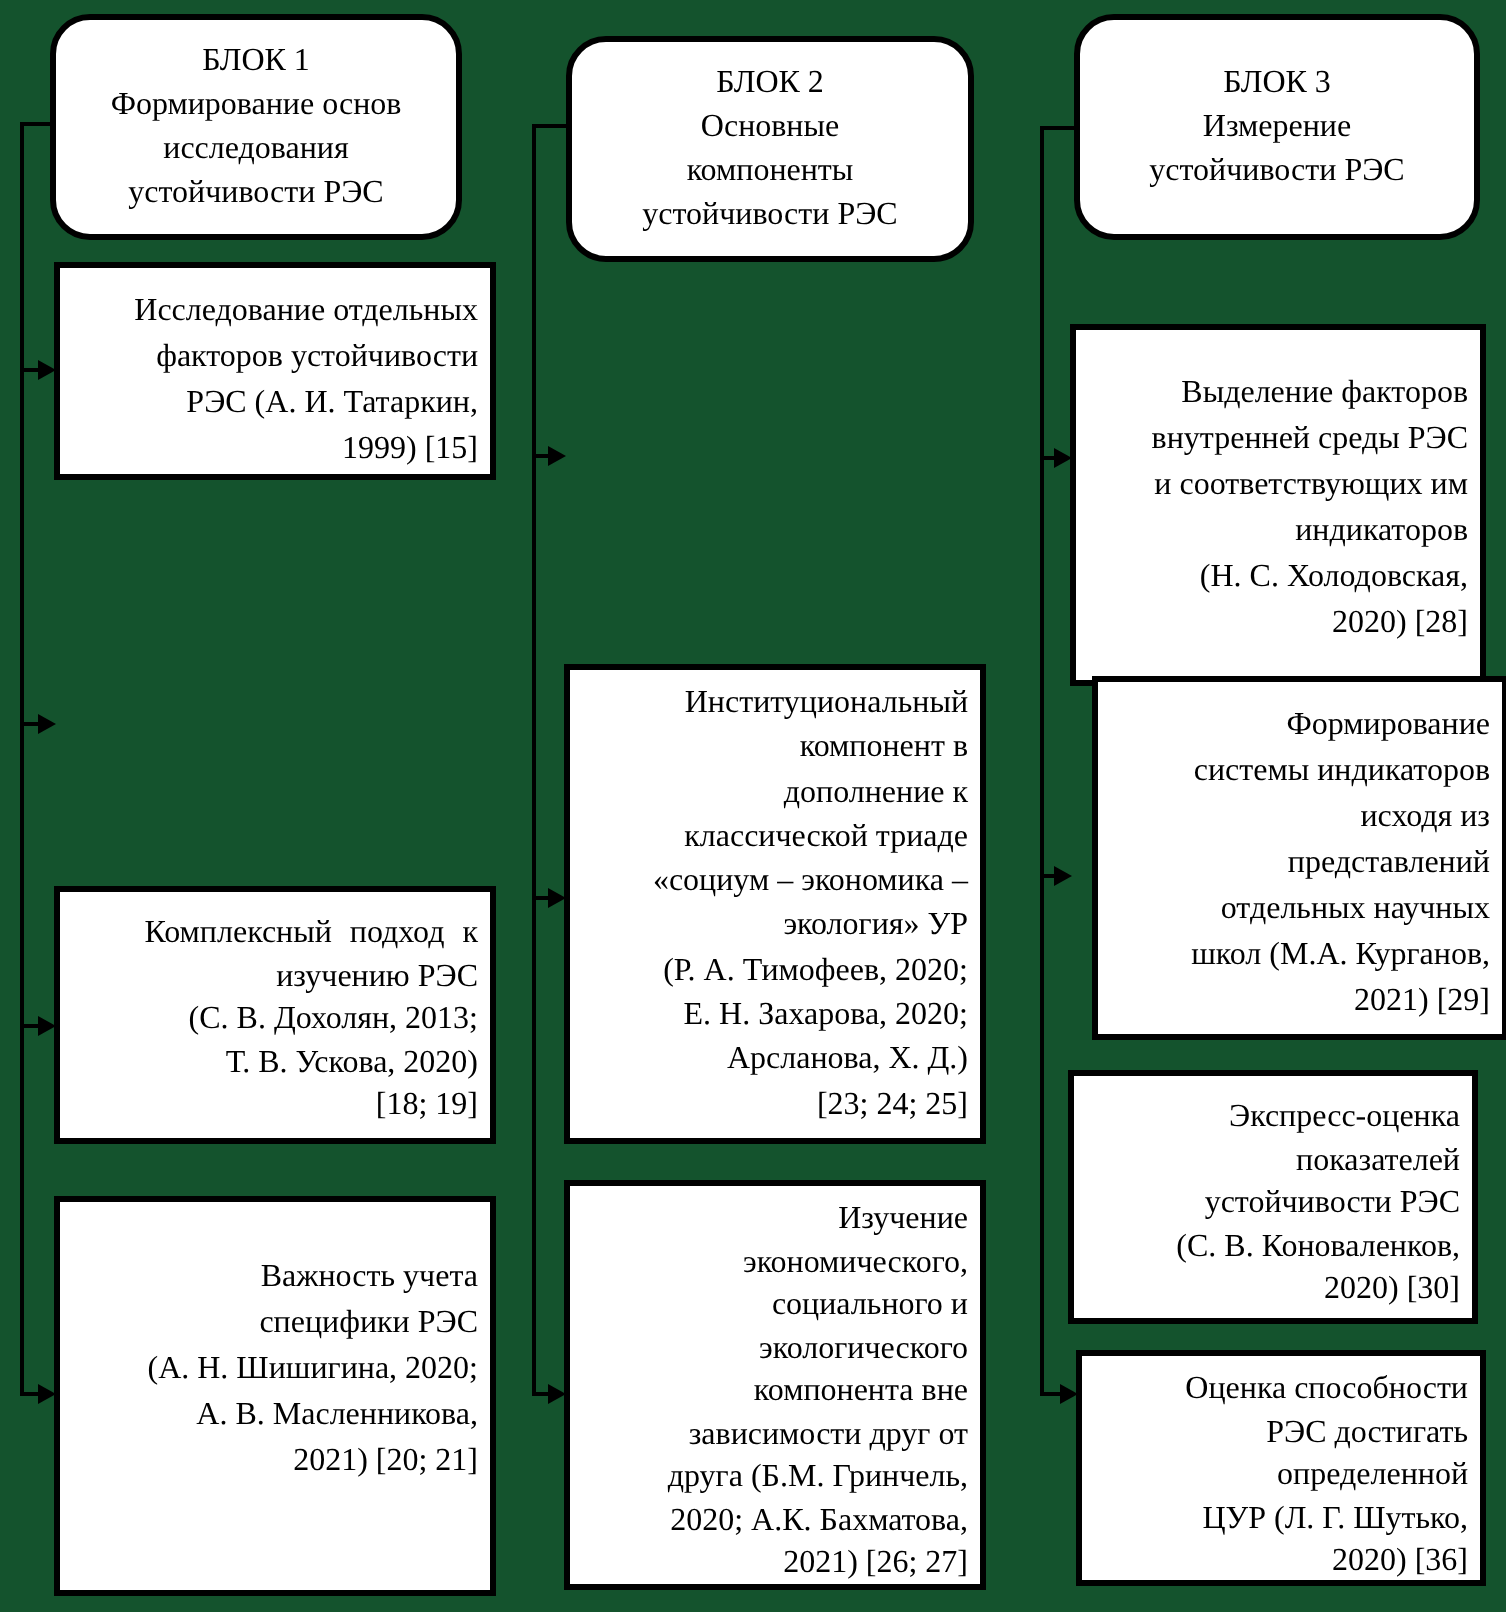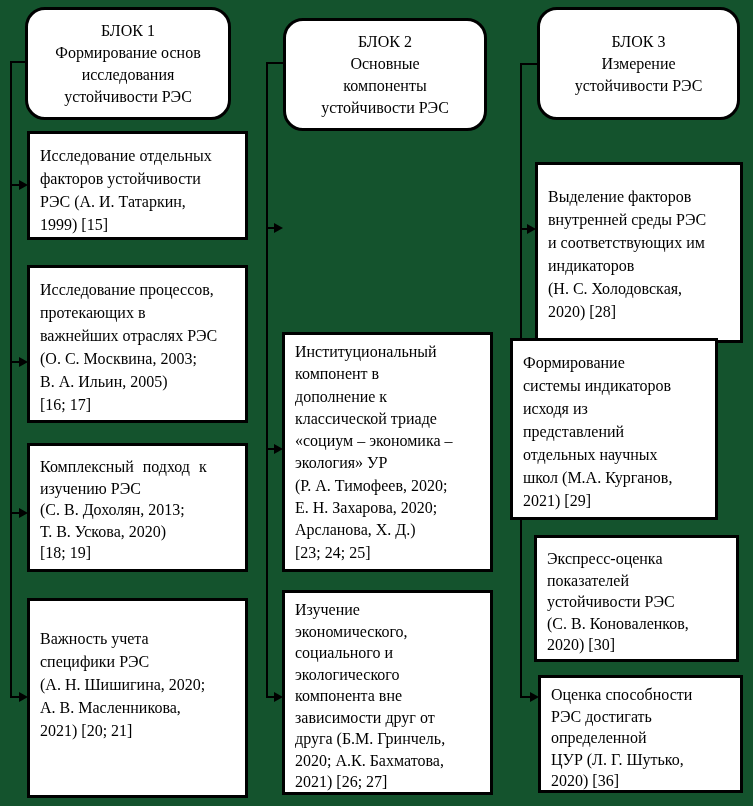--- a/index.html
+++ b/index.html
@@ -25,21 +25,21 @@
     padding:4px 8px;
   }
   .box{
     position:absolute;
     box-sizing:border-box;
     border:3px solid #000;
     background:#fff;
     white-space:pre-line;
     font-size:16px;line-height:23px;
     padding:10px 6px 4px 10px;
-    text-align:left;
+    text-align:right;
   }
   .box.tight{line-height:21.5px;padding-top:6px;}
   .box.pad-lg{padding-top:26px;}
   .box.pad-md{padding-top:20px;margin-top:25px;}
   .jfl::first-line{word-spacing:5px;}
   .rail{position:absolute;width:2px;background:#000;}
   .hconn{position:absolute;height:2px;background:#000;}
   .aline{position:absolute;height:2px;background:#000;}
   .ahead{
     position:absolute;width:0;height:0;
@@ -83,26 +83,20 @@
   <div class="ahead" style="left:530px;top:692px"></div>
 
   <div class="hdr" style="left:25px;top:7px;width:206px;height:113px">БЛОК 1
 Формирование основ
 исследования
 устойчивости РЭС</div>
   <div class="box" style="left:27px;top:131px;width:221px;height:109px">Исследование отдельных
 факторов устойчивости
 РЭС (А. И. Татаркин,
 1999) [15]</div>
-  <div class="box" style="left:27px;top:265px;width:221px;height:158px">Исследование процессов,
-протекающих в
-важнейших отраслях РЭС
-(О. С. Москвина, 2003;
-В. А. Ильин, 2005)
-[16; 17]</div>
   <div class="box tight jfl" style="left:27px;top:443px;width:221px;height:129px;padding-top:10px">Комплексный подход к
 изучению РЭС
 (С. В. Дохолян, 2013;
 Т. В. Ускова, 2020)
 [18; 19]</div>
   <div class="box pad-lg" style="left:27px;top:598px;width:221px;height:200px">Важность учета
 специфики РЭС
 (А. Н. Шишигина, 2020;
 А. В. Масленникова,
 2021) [20; 21]</div>
@@ -133,21 +127,21 @@
 
   <div class="hdr" style="left:537px;top:7px;width:203px;height:113px">БЛОК 3
 Измерение
 устойчивости РЭС</div>
   <div class="box pad-md" style="left:535px;top:137px;width:208px;height:181px">Выделение факторов
 внутренней среды РЭС
 и соответствующих им
 индикаторов
 (Н. С. Холодовская,
 2020) [28]</div>
-  <div class="box" style="left:510px;top:338px;width:208px;height:182px">Формирование
+  <div class="box" style="left:546px;top:338px;width:208px;height:182px">Формирование
 системы индикаторов
 исходя из
 представлений
 отдельных научных
 школ (М.А. Курганов,
 2021) [29]</div>
   <div class="box tight" style="left:534px;top:535px;width:205px;height:127px;padding-top:10px">Экспресс-оценка
 показателей
 устойчивости РЭС
 (С. В. Коноваленков,

